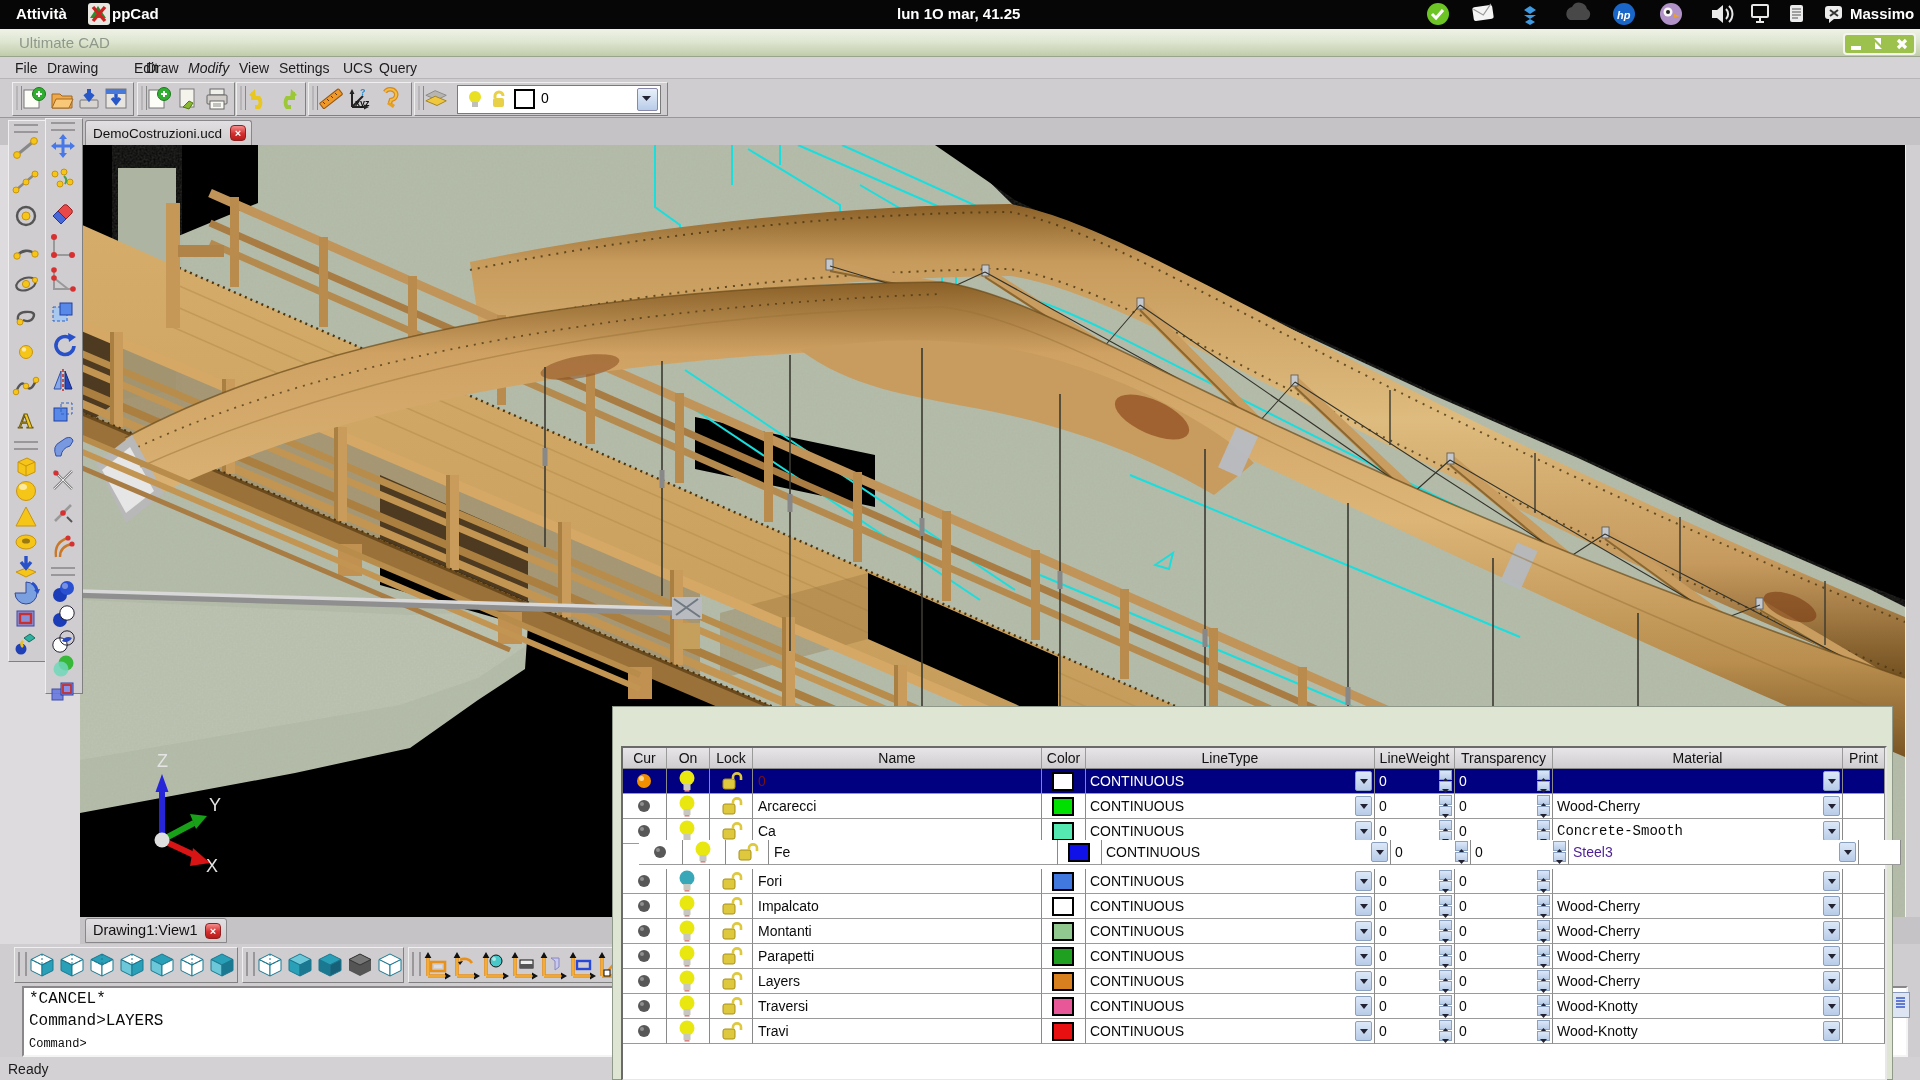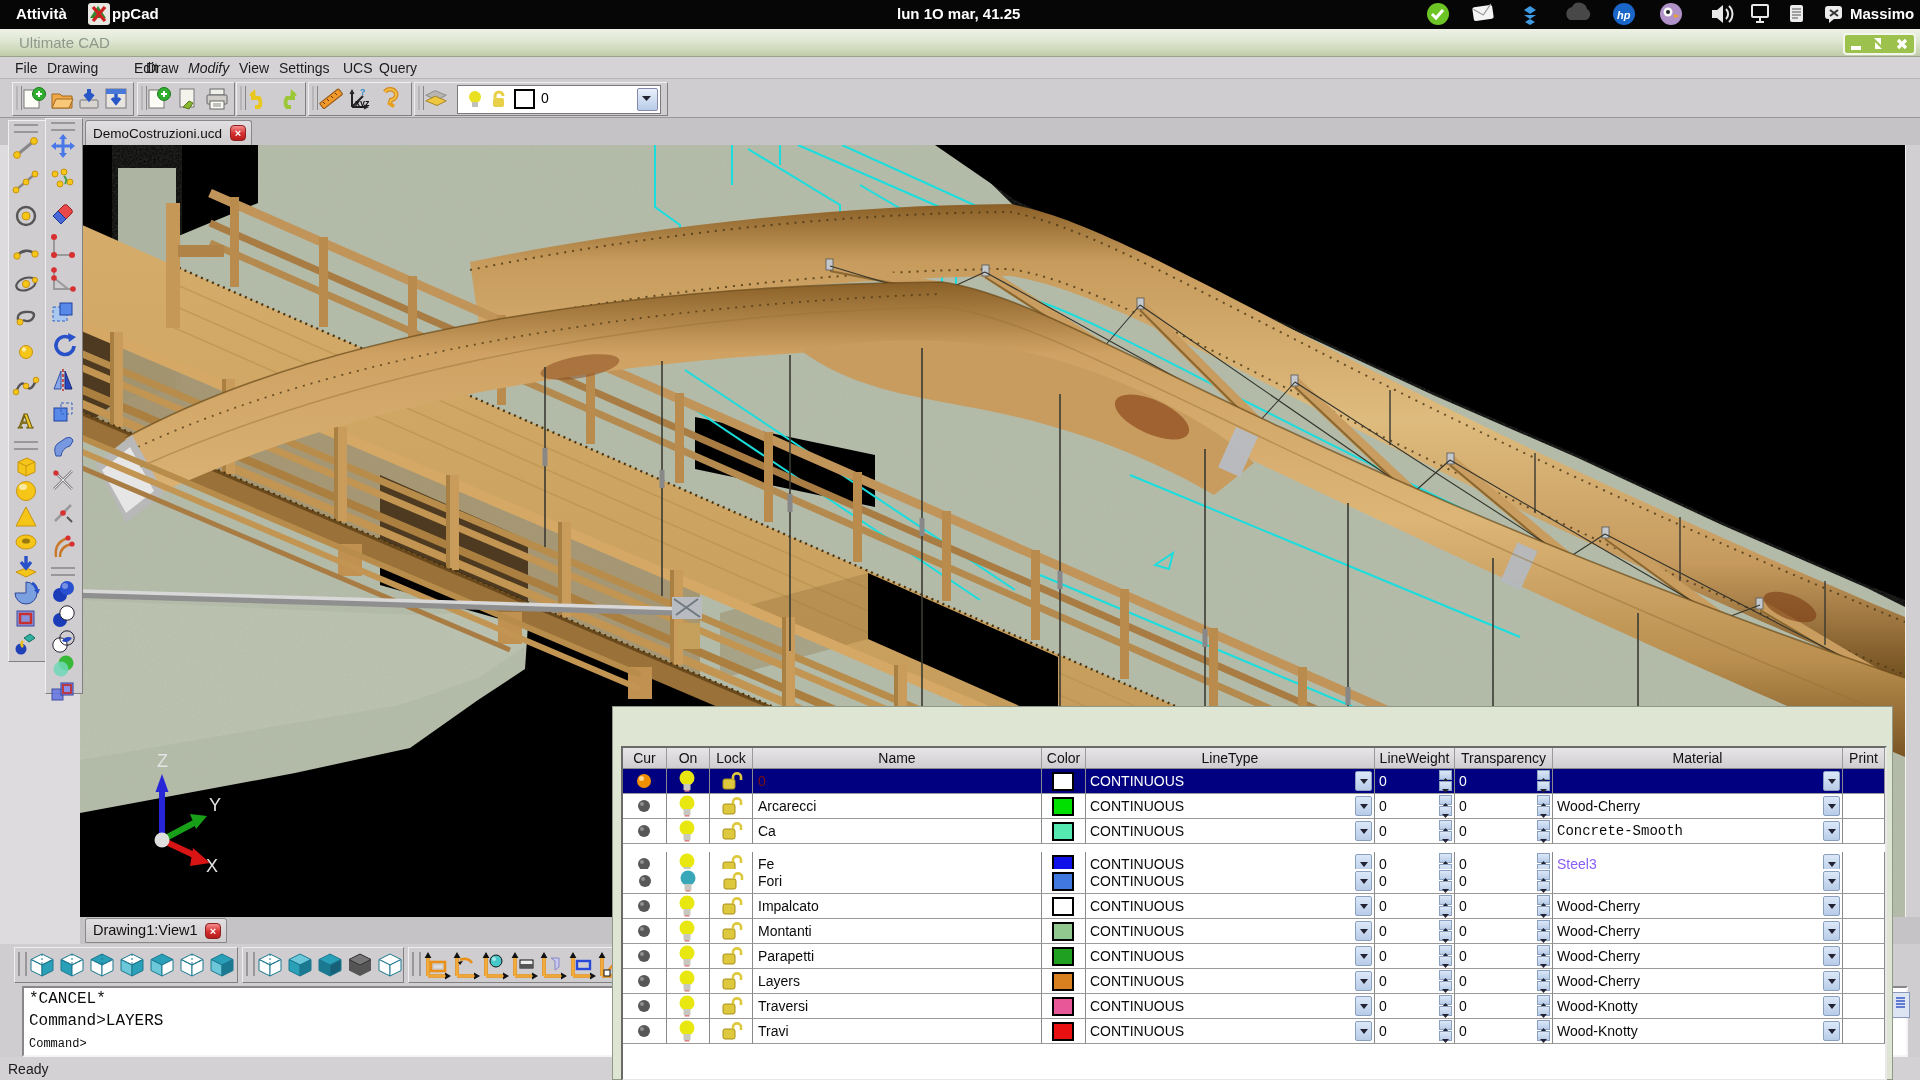--- a/index.html
+++ b/index.html
@@ -763,21 +763,21 @@
         <div class="cell" style="left:930px;width:290px;color:#0a0a0a;">
           <span style="position:absolute;left:4px;top:4px;font-family:Liberation Mono, monospace;">Concrete-Smooth</span>
           <div class="combo">
             <svg width="14" height="13">
               <path d="M3 4 l4 5 l4 -5 z" fill="#223"></path>
             </svg>
           </div>
         </div>
         <div class="cell" style="left:1220px;width:42px;"></div>
       </div>
-      <div class="lrow" style="top:104px;">
+      <div class="lrow" style="top:92px;margin-left:16px;">
         <div class="cell" style="left:0;width:44px;"><svg width="42" height="24">
             <circle cx="21" cy="12" r="6" fill="#585858"></circle>
             <circle cx="19" cy="10" r="2" fill="#909090"></circle>
           </svg></div>
         <div class="cell" style="left:44px;width:43px;"><svg width="41" height="24">
             <circle cx="20" cy="9" r="7.5" fill="#e8e810"></circle>
             <rect x="16.5" y="15" width="7" height="6" fill="#c8c8c0"></rect>
             <rect x="17.5" y="21" width="5" height="1.6" fill="#d88"></rect>
           </svg></div>
         <div class="cell" style="left:87px;width:43px;"><svg width="41" height="24">
@@ -813,31 +813,31 @@
           <span style="position:absolute;left:4px;top:4px;">0</span>
           <div class="spin">
             <div class="spinb" style="top:0"><svg width="11" height="8">
                 <path d="M2 6 l3.5 -4 l3.5 4 z" fill="#223"></path>
               </svg></div>
             <div class="spinb" style="top:11px"><svg width="11" height="8">
                 <path d="M2 2 l3.5 4 l3.5 -4 z" fill="#223"></path>
               </svg></div>
           </div>
         </div>
-        <div class="cell" style="left:930px;width:290px;color:#8b5cf6;">
+        <div class="cell" style="left:930px;width:290px;color:#4c1d95;">
           <span style="position:absolute;left:4px;top:4px;">Steel3</span>
           <div class="combo">
             <svg width="14" height="13">
               <path d="M3 4 l4 5 l4 -5 z" fill="#223"></path>
             </svg>
           </div>
         </div>
         <div class="cell" style="left:1220px;width:42px;"></div>
       </div>
-      <div class="lrow" style="top:121px;text-align:right;">
+      <div class="lrow" style="top:121px;">
         <div class="cell" style="left:0;width:44px;"><svg width="42" height="24">
             <circle cx="21" cy="12" r="6" fill="#585858"></circle>
             <circle cx="19" cy="10" r="2" fill="#909090"></circle>
           </svg></div>
         <div class="cell" style="left:44px;width:43px;"><svg width="41" height="24">
             <circle cx="20" cy="9" r="7.5" fill="#38a8b8"></circle>
             <rect x="16.5" y="15" width="7" height="6" fill="#c8c8c0"></rect>
             <rect x="17.5" y="21" width="5" height="1.6" fill="#d88"></rect>
           </svg></div>
         <div class="cell" style="left:87px;width:43px;"><svg width="41" height="24">

